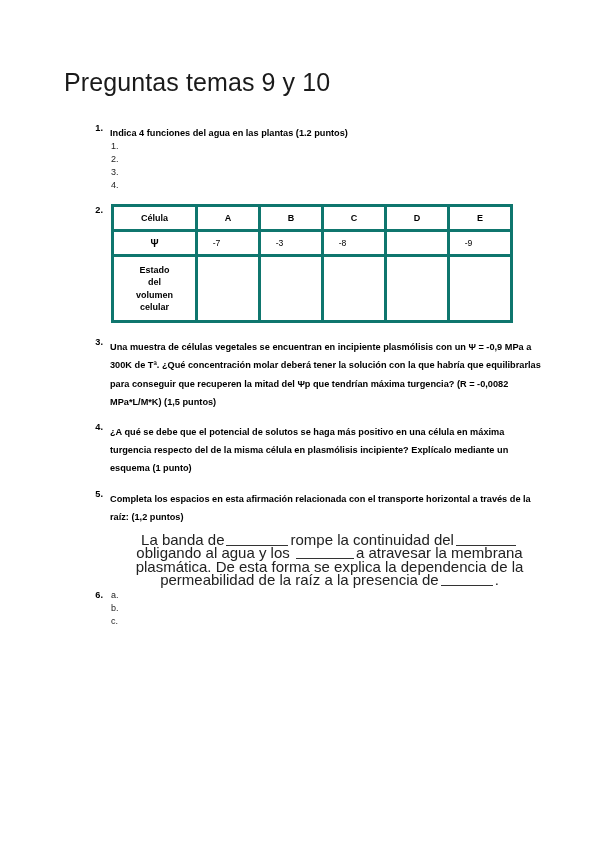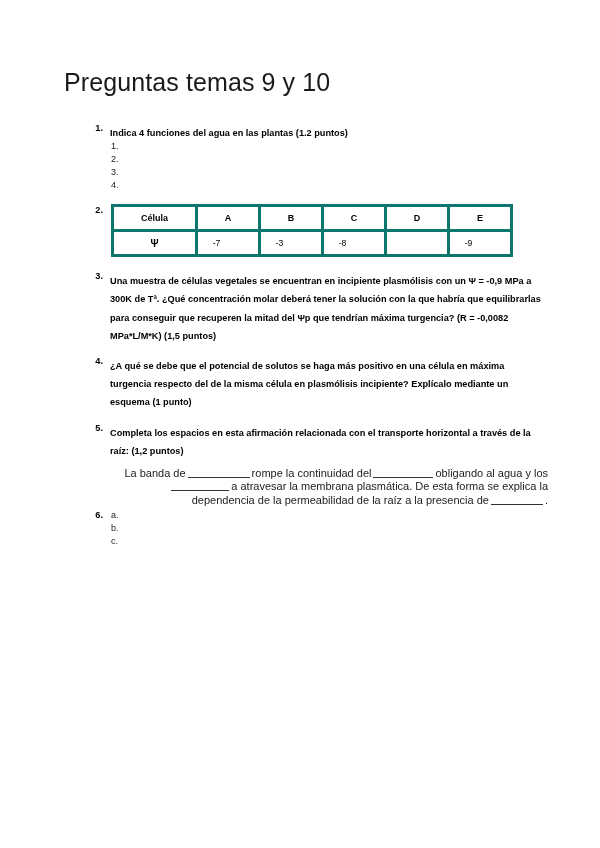--- a/index.html
+++ b/index.html
@@ -112,25 +112,25 @@
   table.potential th.state-label {
     line-height: 12.5px;
     font-size: 9px;
   }
   .psi { font-size: 10px; }
 
   
   .fill-para {
     padding-left: 33px;
     font-weight: 400;
-    font-size: 11px;
+    font-size: 15px;
     line-height: 13.4px;
     color: #222;
     margin: 9px 0 2px 0;
-    text-align: right;
+    text-align: center;
   }
   .blank {
     display: inline-block;
     border-bottom: 1px solid #333;
     height: 9px;
     margin: 0 2px -1px 2px;
   }
   .blank.w1 { width: 62px; }
   .blank.w2 { width: 60px; }
   .blank.w3 { width: 58px; }
@@ -174,20 +174,33 @@
         </thead>
         <tbody>
           <tr>
             <th class="rowhead"><span class="psi">Ψ</span></th>
             <td class="val">-7</td>
             <td class="val">-3</td>
             <td class="val">-8</td>
             <td class="val"></td>
             <td class="val">-9</td>
           </tr>
+          <tr class="state-row">
+            <th class="rowhead state-label">
+              <span>Estado</span><br>
+              <span>del</span><br>
+              <span>volumen</span><br>
+              <span>celular</span>
+            </th>
+            <td class="val"></td>
+            <td class="val"></td>
+            <td class="val"></td>
+            <td class="val"></td>
+            <td class="val"></td>
+          </tr>
         </tbody>
       </table>
     </div>
 
     <div class="q">
       <span class="num">3.</span>
       <span class="qtext">Una muestra de células vegetales se encuentran en incipiente plasmólisis con un Ψ = -0,9 MPa a 300K de Tª. ¿Qué concentración molar deberá tener la solución con la que habría que equilibrarlas para conseguir que recuperen la mitad del Ψp que tendrían máxima turgencia? (R = -0,0082 MPa*L/M*K) (1,5 puntos)</span>
     </div>
 
     <div class="q">

